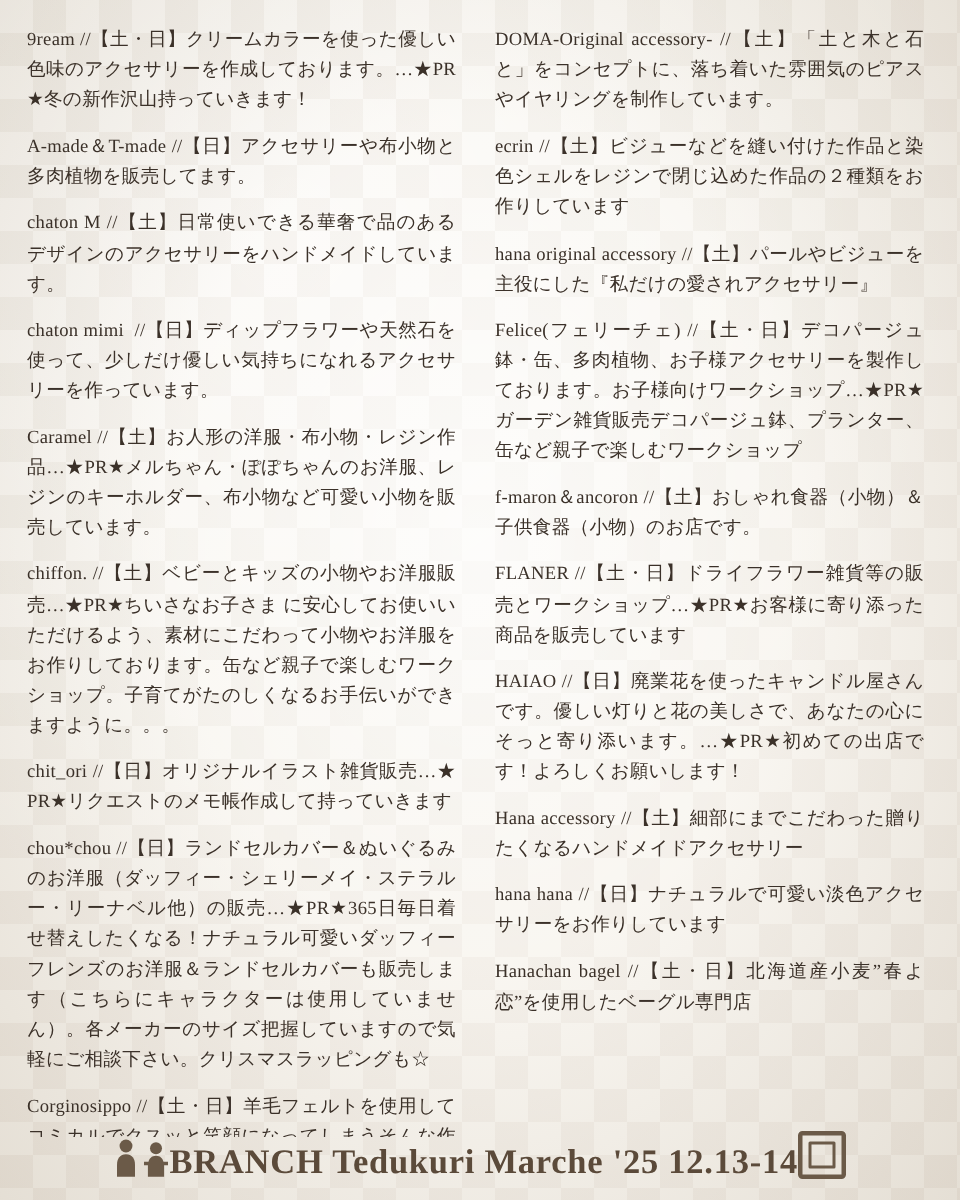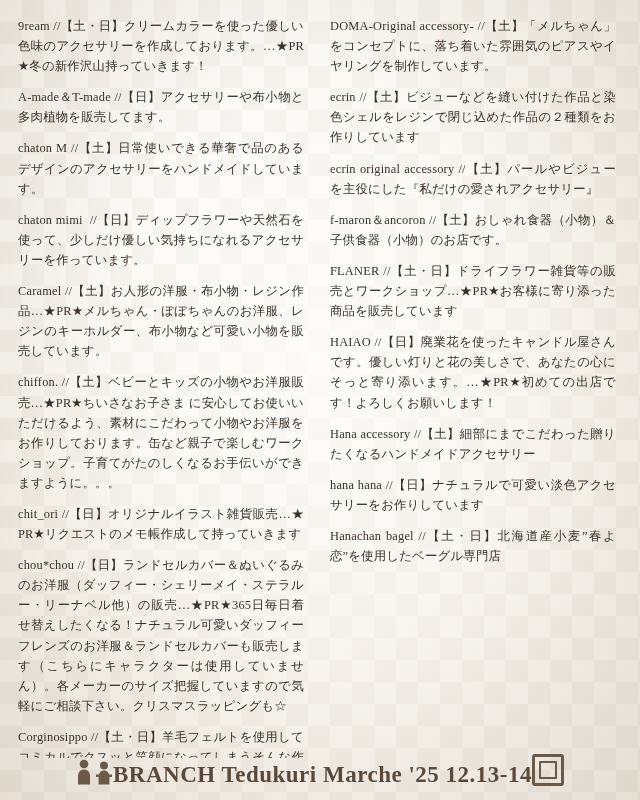--- a/index.html
+++ b/index.html
@@ -154,27 +154,30 @@
       <div class="entry">
           <div class="entry-text">chou*chou //【日】ランドセルカバー＆ぬいぐるみのお洋服（ダッフィー・シェリーメイ・ステラルー・リーナベル他）の販売…★PR★365日毎日着せ替えしたくなる！ナチュラル可愛いダッフィーフレンズのお洋服＆ランドセルカバーも販売します（こちらにキャラクターは使用していません）。各メーカーのサイズ把握していますので気軽にご相談下さい。クリスマスラッピングも☆</div>
         </div>
       <div class="entry">
           <div class="entry-text">Corginosippo //【土・日】羊毛フェルトを使用してコミカルでクスッと笑顔になってしまうそんな作品を作っています</div>
         </div>
     </div>
 
     <div class="col">
       <div class="entry">
-          <div class="entry-text">DOMA-Original accessory- //【土】「メルちゃん」をコンセプトに、落ち着いた雰囲気のピアスやイヤリングを制作しています。</div>
+          <div class="entry-text">DOMA-Original accessory- //【土】「土と木と石と」をコンセプトに、落ち着いた雰囲気のピアスやイヤリングを制作しています。</div>
         </div>
       <div class="entry">
           <div class="entry-text">ecrin //【土】ビジューなどを縫い付けた作品と染色シェルをレジンで閉じ込めた作品の２種類をお作りしています</div>
         </div>
       <div class="entry">
-          <div class="entry-text">ecrin original accessory //【土】パールやビジューを主役にした『私だけの愛されアクセサリー』</div>
+          <div class="entry-text">hana original accessory //【土】パールやビジューを主役にした『私だけの愛されアクセサリー』</div>
+        </div>
+      <div class="entry">
+          <div class="entry-text">Felice(フェリーチェ) //【土・日】デコパージュ鉢・缶、多肉植物、お子様アクセサリーを製作しております。お子様向けワークショップ…★PR★ガーデン雑貨販売デコパージュ鉢、プランター、缶など親子で楽しむワークショップ</div>
         </div>
       <div class="entry">
           <div class="entry-text">f-maron＆ancoron //【土】おしゃれ食器（小物）＆子供食器（小物）のお店です。</div>
         </div>
       <div class="entry">
           <div class="entry-text">FLANER //【土・日】ドライフラワー雑貨等の販売とワークショップ…★PR★お客様に寄り添った商品を販売しています</div>
         </div>
       <div class="entry">
           <div class="entry-text">HAIAO //【日】廃業花を使ったキャンドル屋さんです。優しい灯りと花の美しさで、あなたの心にそっと寄り添います。…★PR★初めての出店です！よろしくお願いします！</div>
         </div>

